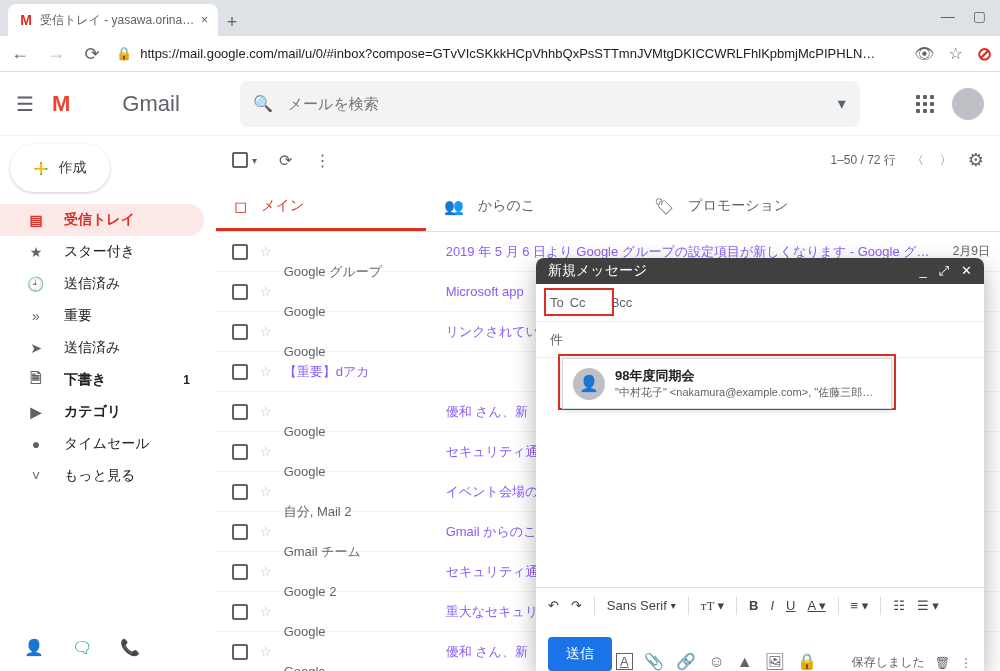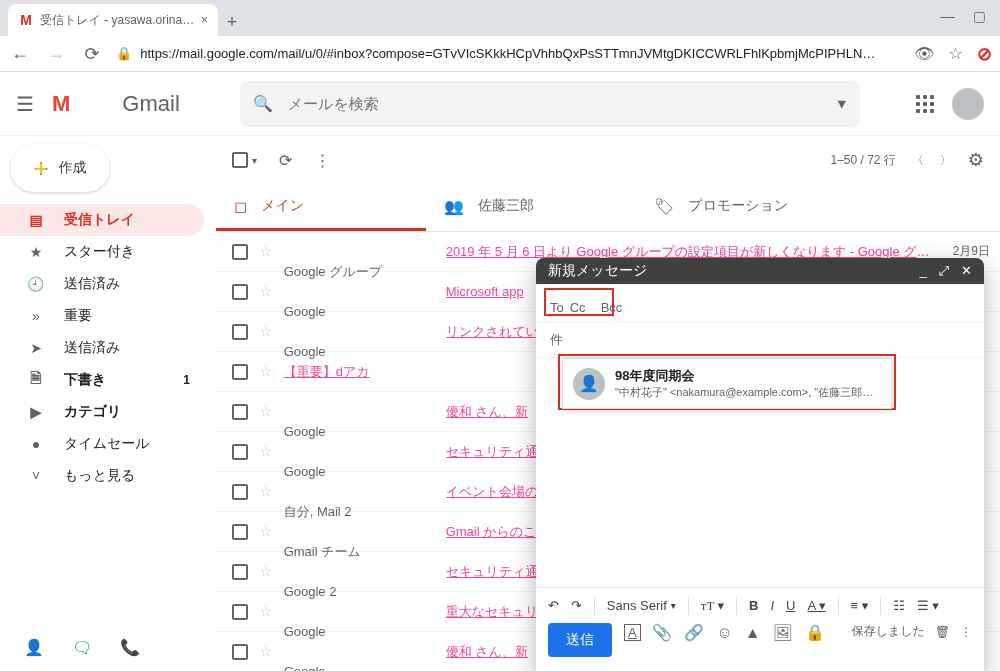--- a/index.html
+++ b/index.html
@@ -56,45 +56,45 @@
 
 .tabs-row { height: 48px; display: flex; border-bottom: 1px solid #e0e0e0; }
 .cat-tab { width: 210px; display: flex; align-items: center; gap: 14px; padding-left: 18px; font-size: 14px; color: #5f6368; border-bottom: 3px solid transparent; }
 .cat-tab.active { color: #d93025; border-bottom-color: #d93025; }
 .cat-tab .ico { font-size: 16px; }
 
 .mail-list { flex: 1; overflow: hidden; }
 .mail-row { height: 40px; display: flex; align-items: center; padding: 0 10px 0 16px; border-bottom: 1px solid #f1f3f4; font-size: 13px; gap: 12px; }
 .mail-row .star { color: #bdc1c6; }
 .mail-sender { width: 150px; color: #5f6368; white-space: nowrap; overflow: hidden; text-overflow: ellipsis; margin-top: 40px; }
-.mail-subject { flex: 1; color: #ec4899; white-space: nowrap; overflow: hidden; text-overflow: ellipsis; text-decoration: underline; }
+.mail-subject { flex: 1; color: #8b5cf6; white-space: nowrap; overflow: hidden; text-overflow: ellipsis; }
 .mail-date { color: #5f6368; font-size: 12px; }
 
 
 .compose { position: absolute; right: 16px; bottom: 0; width: 448px; height: 413px; background: #fff; box-shadow: 0 8px 24px rgba(0,0,0,.3); border-radius: 8px 8px 0 0; display: flex; flex-direction: column; z-index: 10; }
 .compose-hdr { height: 26px; background: #404040; color: #fff; display: flex; align-items: center; padding: 0 12px; font-size: 14px; border-radius: 8px 8px 0 0; }
 .compose-hdr-right { margin-left: auto; display: flex; gap: 12px; font-size: 13px; }
-.to-row { height: 38px; display: flex; align-items: flex-start; padding: 16px 14px; border-bottom: 1px solid #eee; font-size: 13px; position: relative; }
+.to-row { height: 38px; display: flex; align-items: center; padding: 16px 14px; border-bottom: 1px solid #eee; font-size: 13px; position: relative; }
 .to-label { color: #5f6368; margin-right: 6px; }
 .to-input { flex: 1; border: none; outline: none; font-size: 13px; }
 .to-highlight { position: absolute; left: 8px; top: 4px; width: 70px; height: 28px; border: 2px solid #d93025; pointer-events: none; }
-.cc-bcc { color: #5f6368; font-size: 13px; display: flex; gap: 15px; }
+.cc-bcc { color: #5f6368; font-size: 13px; display: flex; gap: 25px; }
 .subj-row { height: 36px; display: flex; align-items: center; padding: 0 14px; border-bottom: 1px solid #eee; font-size: 13px; color: #5f6368; }
 .body-area { flex: 1; position: relative; }
 
 .suggest { position: absolute; left: 26px; top: 0; width: 330px; background: #fff; border: 1px solid #dadce0; box-shadow: 0 2px 6px rgba(0,0,0,.15); padding: 8px 10px; display: flex; gap: 10px; align-items: center; }
 .suggest-highlight { position: absolute; left: 22px; top: -4px; width: 338px; height: 56px; border: 2px solid #d93025; pointer-events: none; }
 .suggest-avatar { width: 32px; height: 32px; border-radius: 50%; background: #bdc1c6; display: flex; align-items: center; justify-content: center; color: #fff; font-size: 16px; }
 .suggest-name { font-size: 13px; font-weight: bold; }
 .suggest-email { font-size: 11px; color: #5f6368; white-space: nowrap; overflow: hidden; text-overflow: ellipsis; max-width: 260px; }
 
 .compose-toolbar { height: 36px; border-top: 1px solid #e0e0e0; display: flex; align-items: center; padding: 0 12px; gap: 12px; color: #444; font-size: 13px; }
 .compose-toolbar .sep { width: 1px; height: 18px; background: #dadce0; }
 .font-name { display: flex; align-items: center; gap: 4px; }
-.compose-footer { height: 48px; display: flex; align-items: flex-start; padding: 0 12px; gap: 12px; }
+.compose-footer { height: 48px; display: flex; align-items: flex-end; padding: 0 12px; gap: 4px; }
 .send-btn { background: #1a73e8; color: #fff; height: 34px; padding: 0 18px; border-radius: 4px; font-size: 14px; font-weight: 500; display: flex; align-items: center; }
 .footer-icons { display: flex; gap: 12px; color: #5f6368; font-size: 16px; align-items: center; }
 .saved { margin-left: auto; font-size: 12px; color: #5f6368; display: flex; gap: 10px; align-items: center; }
 .tt-icon { font-family: serif; }
 .a-underline { text-decoration: underline; }
 </style>
 </head>
 <body>
 
 <div class="browser-tabs">
@@ -221,21 +221,21 @@
       </div>
     </div>
 
     <div class="tabs-row" id="cat-tabs">
         <div class="cat-tab active">
           <span class="ico">◻</span>
           <span>メイン</span>
         </div>
         <div class="cat-tab">
           <span class="ico">👥</span>
-          <span>佐藤三郎</span>
+          <span>からのこ</span>
         </div>
         <div class="cat-tab">
           <span class="ico">🏷</span>
           <span>プロモーション</span>
         </div>
       </div>
     <div class="mail-list" id="mail-list">
         <div class="mail-row">
           <div class="chk"></div>
           <span class="star">☆</span>

